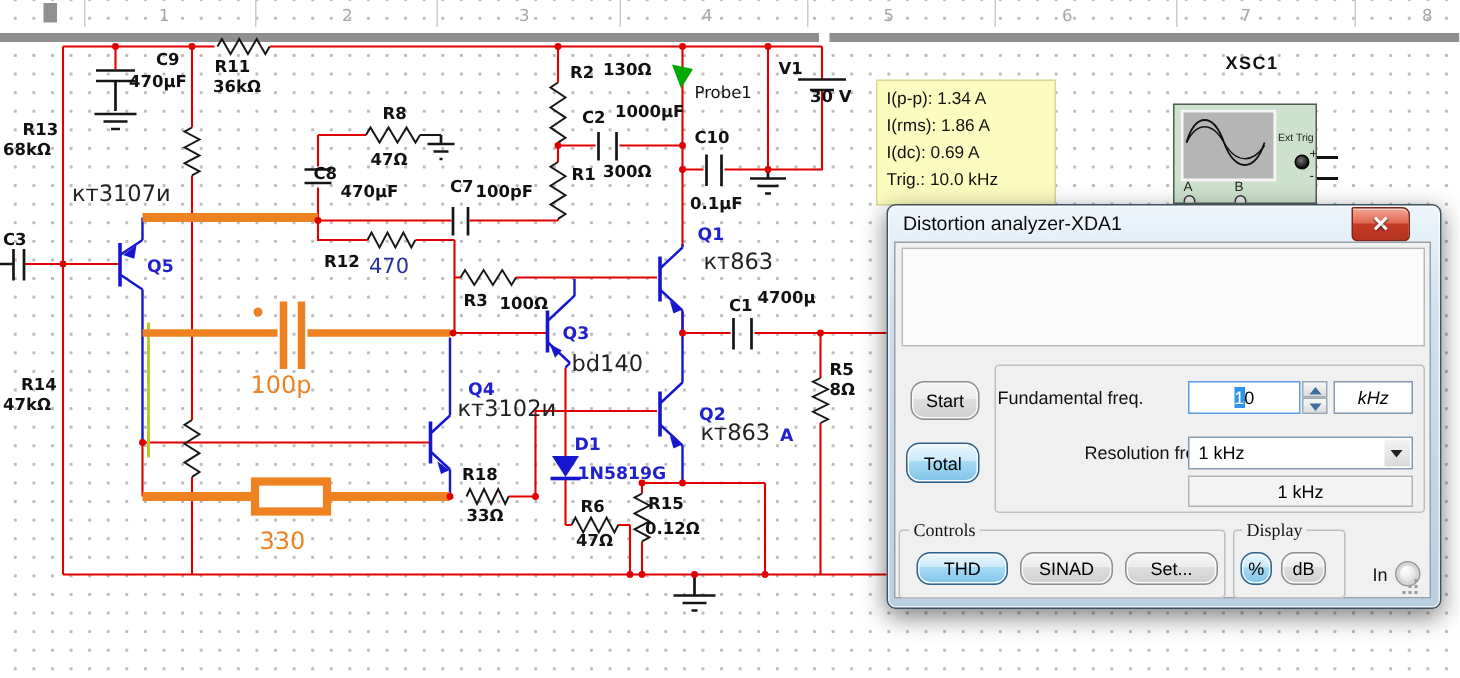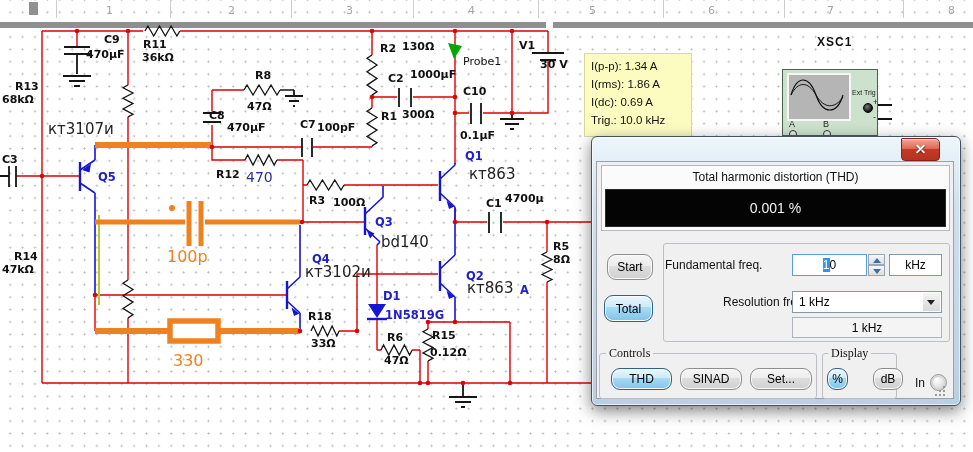--- a/index.html
+++ b/index.html
@@ -14,21 +14,21 @@
   
   text{font-family:"DejaVu Sans",sans-serif;}
   .tb{font-size:11px;font-weight:bold;fill:#111;}
   .tn{font-size:15px;fill:#222;}
   .tq{font-size:11.5px;font-weight:bold;fill:#2020cc;}
   .tv{font-size:14px;fill:#2a2f9e;}
   .to{font-size:16px;fill:#ef8220;}
   .tp{font-size:11px;fill:#111;}
   .tr{font-size:11px;fill:#a6a6a6;}
   
-  #probe-box{left:584px;top:53px;width:108px;height:84px;background:#fdfcc0;border:1px solid #d8d79c;
+  #probe-box{left:584px;top:53px;width:120px;height:84px;background:#fdfcc0;border:1px solid #d8d79c;
     font-size:11.5px;color:#111;padding:3px 6px;box-sizing:border-box;line-height:18px;}
   
   #xsc1-label{left:817px;top:35px;font-weight:bold;font-size:12px;color:#111;letter-spacing:1px;}
   #scope{left:782px;top:69px;width:96px;height:67px;background:#cde2cd;border:1px solid #4f5f4f;box-sizing:border-box;overflow:hidden;}
   #scope-screen{position:absolute;left:4px;top:3px;width:60px;height:44px;background:#b5b5b5;border:2px solid #f6f6f6;}
   .scope-txt{position:absolute;font-size:7px;color:#222;}
   .scope-ab{position:absolute;font-size:9px;color:#222;}
   .scope-port{position:absolute;width:6px;height:6px;border-radius:50%;border:1px solid #333;background:#e8e8e8;}
   #scope-trig-dot{position:absolute;left:80px;top:33px;width:8px;height:8px;border-radius:50%;background:radial-gradient(circle at 40% 35%,#777,#111 70%);border:1px solid #000;}
   .stub{position:absolute;height:2px;background:#111;}
@@ -55,21 +55,21 @@
   .lbl{position:absolute;font-size:12px;color:#111;white-space:nowrap;}
   #fund-input{position:absolute;left:195px;top:92px;width:75px;height:22px;background:#fff;border:1px solid #569de5;
     box-sizing:border-box;font-size:12px;display:flex;align-items:center;justify-content:center;}
   #fund-input .sel{background:#3094e8;color:#fff;}
   #spinner{position:absolute;left:271px;top:92px;width:17px;height:22px;}
   .spin-btn{position:absolute;left:0;width:17px;height:11px;background:linear-gradient(180deg,#f8f8f8,#dcdcdc);
     border:1px solid #9aa8b5;box-sizing:border-box;}
   .tri-up{position:absolute;left:4px;top:3px;width:0;height:0;border-left:4px solid transparent;border-right:4px solid transparent;border-bottom:5px solid #3e6f9e;}
   .tri-dn{position:absolute;left:4px;top:3px;width:0;height:0;border-left:4px solid transparent;border-right:4px solid transparent;border-top:5px solid #3e6f9e;}
   #unit-box{position:absolute;left:292px;top:92px;width:53px;height:22px;background:#fff;border:1px solid #8399af;
-    box-sizing:border-box;font-size:12px;display:flex;align-items:center;justify-content:center;}
+    box-sizing:border-box;font-size:12px;display:flex;align-items:center;justify-content:center;font-style:italic;}
   #combo{position:absolute;left:195px;top:129px;width:150px;height:22px;background:#fff;border:1px solid #8399af;
     box-sizing:border-box;font-size:12px;}
   #combo .val{position:absolute;left:6px;top:3px;}
   #combo .dd{position:absolute;right:1px;top:1px;width:17px;height:18px;background:linear-gradient(180deg,#f4f4f4,#d9d9d9);}
   #combo .dd-tri{position:absolute;left:4px;top:7px;width:0;height:0;border-left:4px solid transparent;border-right:4px solid transparent;border-top:5px solid #222;}
   #res-static{position:absolute;left:195px;top:155px;width:150px;height:21px;background:#f4f4f4;border:1px solid #b0b4b8;
     box-sizing:border-box;font-size:12px;display:flex;align-items:center;justify-content:center;}
   #in-conn{position:absolute;left:333px;top:212px;width:15px;height:15px;border-radius:50%;border:1px solid #9a9a9a;
     background:radial-gradient(circle at 38% 32%,#ffffff,#e2e2e2 55%,#bdbdbd);box-shadow:inset 0 0 0 2px #d6d6d6;}
   #grip{position:absolute;left:346px;top:224px;width:10px;height:10px;}
@@ -290,28 +290,27 @@
     <div class="scope-ab" style="left:90px;top:42px;">-</div>
     <div class="scope-ab" style="left:6px;top:49px;">A</div>
     <div class="scope-ab" style="left:40px;top:49px;">B</div>
     <div class="scope-port" style="left:6px;top:60px;"></div>
     <div class="scope-port" style="left:40px;top:60px;"></div>
   </div>
   <div class="stub abs" style="left:878px;top:104px;width:14px;"></div>
   <div class="stub abs" style="left:878px;top:118px;width:14px;"></div>
 
   <div id="dialog" class="abs">
+    <div id="dlg-title">Distortion analyzer-XDA1</div>
     <div id="dlg-close">
       <div class="x"></div>
       <div class="x x2"></div>
     </div>
     <div id="dlg-client">
       <div class="panel">
-        <div class="panel-label">Total harmonic distortion (THD)</div>
-        <div class="thd-display">0.001 %</div>
       </div>
       <div class="btn" style="left:10px;top:92px;width:46px;height:26px;">Start</div>
       <div class="btn hl" style="left:7px;top:133px;width:49px;height:27px;">Total</div>
 
       <div class="grp" style="left:66px;top:81px;width:285px;height:97px;"></div>
       <div class="lbl" style="left:68px;top:96px;">Fundamental freq.</div>
       <div id="fund-input">
         <span class="sel">1</span>
           <span>0</span>
       </div>
@@ -336,21 +335,21 @@
 
       <div class="grp" style="left:2px;top:191px;width:216px;height:44px;"></div>
       <div class="legend" style="left:9px;top:184px;">Controls</div>
       <div class="btn hl" style="left:14px;top:206px;width:61px;height:22px;">THD</div>
       <div class="btn" style="left:83px;top:206px;width:62px;height:22px;">SINAD</div>
       <div class="btn" style="left:153px;top:206px;width:62px;height:22px;">Set...</div>
 
       <div class="grp" style="left:225px;top:191px;width:73px;height:44px;"></div>
       <div class="legend" style="left:231px;top:184px;">Display</div>
       <div class="btn hl" style="left:230px;top:206px;width:21px;height:22px;">%</div>
-      <div class="btn" style="left:257px;top:206px;width:30px;height:22px;margin-left:19px;">dB</div>
+      <div class="btn" style="left:257px;top:206px;width:30px;height:22px;">dB</div>
 
       <div class="lbl" style="left:318px;top:214px;">In</div>
       <div id="in-conn"></div>
       <div id="grip">
           <i></i>
         </div>
     </div>
   </div>
 </div>
 

